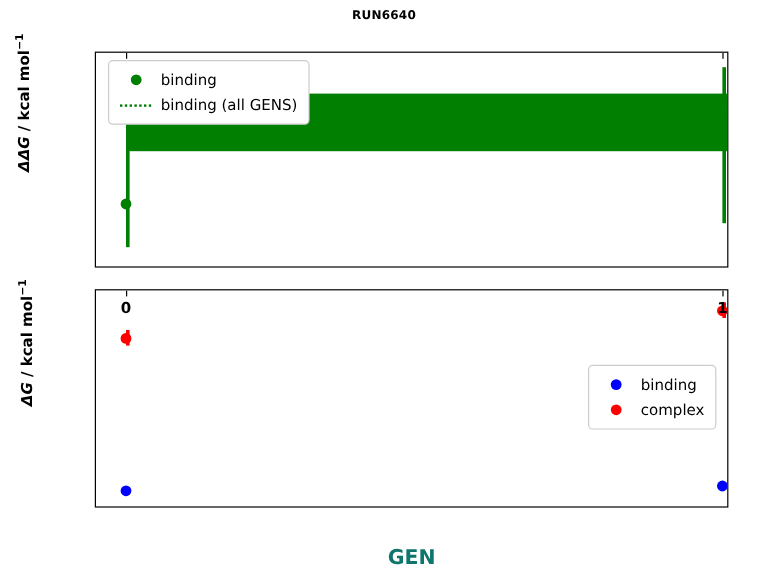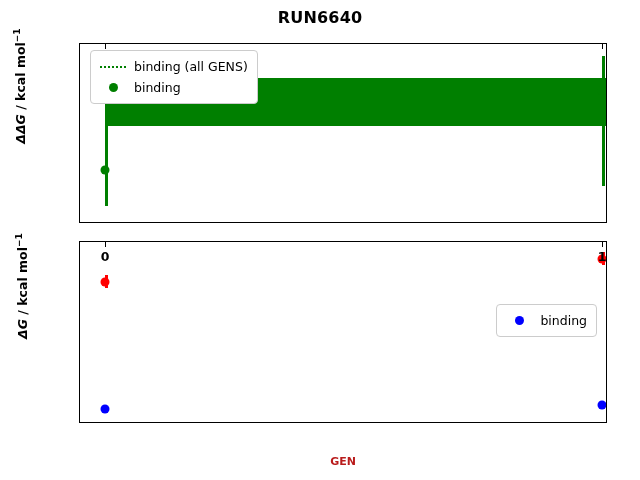--- a/index.html
+++ b/index.html
@@ -10,21 +10,21 @@
     overflow:hidden;
     position:relative;
   }
   #figure{position:absolute;left:0;top:0;width:640px;height:480px;}
 
   
   .fig-title{
     position:absolute;
     left:0;top:8px;width:640px;
     text-align:center;
-    font-size:16px;
+    font-size:10px;
     font-weight:bold;
     color:#000;
     letter-spacing:0.2px;
   }
 
   
   .axes{
     position:absolute;
     box-sizing:border-box;
     border:1.6px solid #000;
@@ -71,23 +71,23 @@
     color:#000;
     text-align:center;
   }
   #ylabel-top{left:-75px;top:78px;width:190px;}
   #ylabel-bottom{left:-73px;top:278px;width:190px;}
   .xlabel{
     position:absolute;
     left:79px;width:528px;
     top:455px;
     text-align:center;
-    font-size:11px;
-    font-weight:bold;
-    color:#b91c1c;
+    font-size:17px;
+    font-weight:bold;
+    color:#0f766e;
   }
   .ylabel i, .xlabel i{font-style:italic;}
   sup{font-size:0.72em;vertical-align:super;}
 
   
   .band{
     position:absolute;
     background:#007f00;
   }
   .errbar{
@@ -183,29 +183,29 @@
     <div class="xtick-wrap" style="left:25px;">
       <div class="xtick"></div>
     </div>
     <div class="xtick-wrap" style="left:522px;">
       <div class="xtick"></div>
     </div>
 
     <div class="legend" id="legend-top">
       <div class="legend-row">
         <span class="legend-key">
+          <span class="legend-dot green"></span>
+        </span>
+        <span class="legend-text">binding</span>
+      </div>
+      <div class="legend-row">
+        <span class="legend-key">
           <span class="legend-dash"></span>
         </span>
         <span class="legend-text">binding (all GENS)</span>
-      </div>
-      <div class="legend-row">
-        <span class="legend-key">
-          <span class="legend-dot green"></span>
-        </span>
-        <span class="legend-text">binding</span>
       </div>
     </div>
   </div>
 
   <div class="ylabel" id="ylabel-top">
     <i>ΔΔG</i> / kcal mol<sup>−1</sup>
   </div>
 
   <div class="axes" id="axes-bottom">
 
@@ -247,20 +247,26 @@
       <div class="xtick-label">1</div>
     </div>
 
     <div class="legend" id="legend-bottom">
       <div class="legend-row">
         <span class="legend-key">
           <span class="legend-dot blue"></span>
         </span>
         <span class="legend-text">binding</span>
       </div>
+      <div class="legend-row">
+        <span class="legend-key">
+          <span class="legend-dot red"></span>
+        </span>
+        <span class="legend-text">complex</span>
+      </div>
     </div>
   </div>
 
   <div class="ylabel" id="ylabel-bottom">
     <i>ΔG</i> / kcal mol<sup>−1</sup>
   </div>
 
   <div class="xlabel">GEN</div>
 
 </div>

